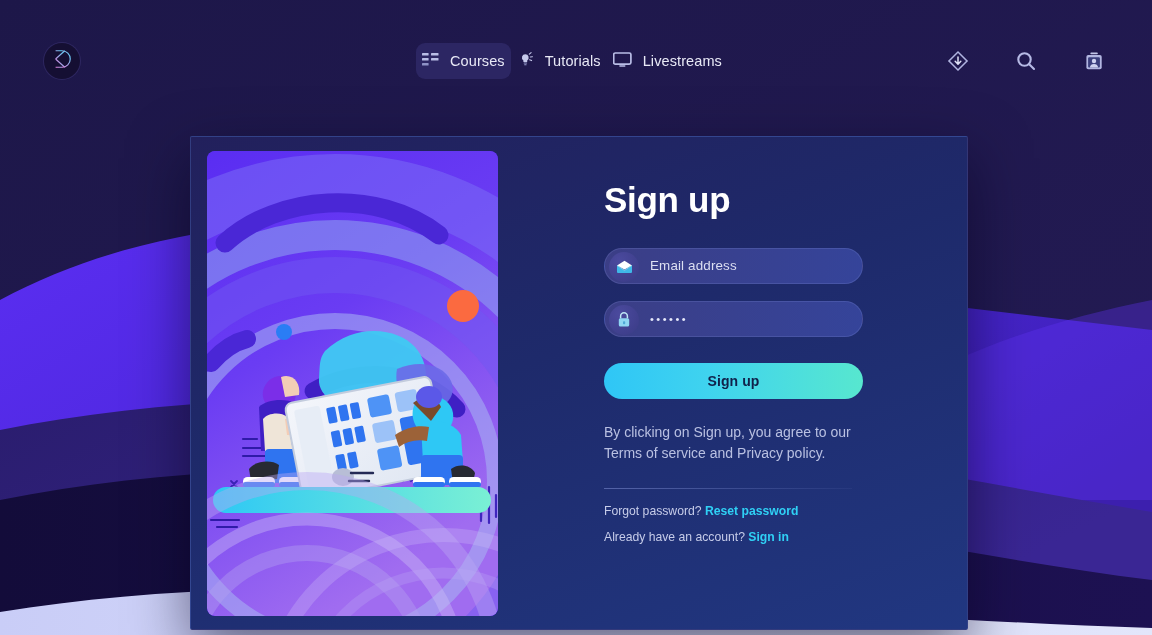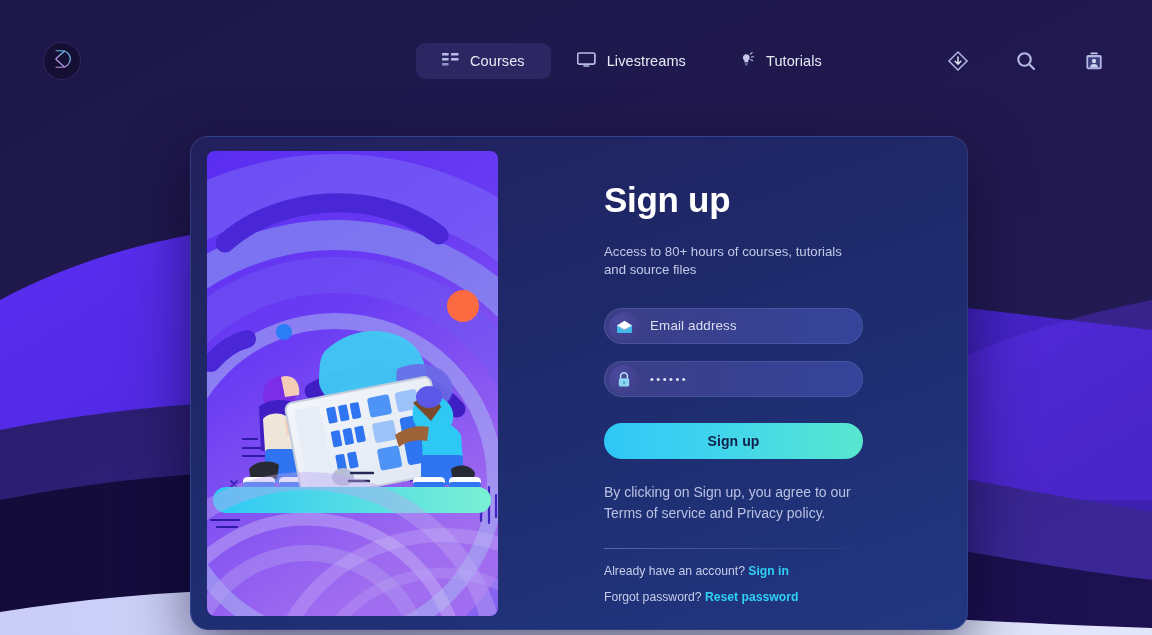--- a/index.html
+++ b/index.html
@@ -26,40 +26,40 @@
     background:#150f33;
     display:flex; align-items:center; justify-content:center;
     box-shadow:0 0 0 1px rgba(120,110,200,.18);
   }
   .nav-center {
     position:absolute; left:416px; top:43px;
     display:flex; align-items:center; gap:0px;
   }
   .nav-item {
     display:flex; align-items:center; gap:11px;
-    height:36px; padding:0 26px; border-radius:9px;
+    height:36px; padding:0 6px; border-radius:9px;
     color:#e8e9f6; font-size:14.5px; letter-spacing:.1px;
     cursor:pointer; white-space:nowrap;
   }
   .nav-item.active { background:#2c2663; }
   .nav-item .nlabel { line-height:1; }
   .nav-right {
     position:absolute; right:40px; top:43px;
     display:flex; align-items:center; gap:32px;
   }
   .nav-icon-btn {
     width:36px; height:36px; display:flex; align-items:center; justify-content:center;
     cursor:pointer;
   }
 
   
   .card {
     position:absolute; left:190px; top:136px;
     width:778px; height:494px;
-    border-radius:18px;
+    border-radius:2px;
     background:linear-gradient(160deg,#22205c 0%,#1e2a6b 45%,#213781 100%);
     border:1px solid rgba(120,130,210,.22);
     box-shadow:0 22px 60px rgba(5,3,30,.55);
     overflow:hidden;
     display:flex;
     z-index:20;
   }
   .card-illu {
     position:absolute; left:16px; top:14px;
     width:291px; height:465px; border-radius:8px; overflow:hidden;
@@ -196,38 +196,38 @@
             <rect x="0" y="6" width="6.6" height="2.6" rx="0.6" fill="#b9bde6"></rect>
             <rect x="9" y="6" width="7.5" height="2.6" rx="0.6" fill="#b9bde6"></rect>
             <rect x="0" y="11" width="6.6" height="2.6" rx="0.6" fill="#8e92c6"></rect>
           </svg>
         </span>
         <span class="nlabel">Courses</span>
       </div>
 
       <div class="nav-item">
         <span>
-          <svg width="19" height="16" viewBox="0 0 19 16">
-            <rect x="0.7" y="1" width="17.2" height="11.2" rx="1.6" fill="none" stroke="#b9bde6" stroke-width="1.7"></rect>
-            <rect x="6.2" y="13.3" width="6.3" height="1.5" rx="0.7" fill="#b9bde6"></rect>
-          </svg>
-        </span>
-        <span class="nlabel">Livestreams</span>
-      </div>
-
-      <div class="nav-item">
-        <span>
           <svg width="17" height="17" viewBox="0 0 17 17">
             <path d="M8.3 3.2 a3.4 3.4 0 0 1 1.9 6.2 v1.5 h-3.8 v-1.5 a3.4 3.4 0 0 1 1.9 -6.2 z" fill="#c6c9ec"></path>
             <rect x="6.6" y="11.4" width="3.5" height="1.2" rx="0.5" fill="#9b9fd0"></rect>
             <rect x="7.1" y="13.2" width="2.5" height="1.1" rx="0.5" fill="#9b9fd0"></rect>
             <path d="M12.3 3.1 l1.8 -1.5 M13.3 6 l2.1 -.3 M12.6 8.7 l2 .9" stroke="#c6c9ec" stroke-width="1.1" fill="none" stroke-linecap="round"></path>
           </svg>
         </span>
         <span class="nlabel">Tutorials</span>
+      </div>
+
+      <div class="nav-item">
+        <span>
+          <svg width="19" height="16" viewBox="0 0 19 16">
+            <rect x="0.7" y="1" width="17.2" height="11.2" rx="1.6" fill="none" stroke="#b9bde6" stroke-width="1.7"></rect>
+            <rect x="6.2" y="13.3" width="6.3" height="1.5" rx="0.7" fill="#b9bde6"></rect>
+          </svg>
+        </span>
+        <span class="nlabel">Livestreams</span>
       </div>
 
     </div>
 
     <div class="nav-right">
       <div class="nav-icon-btn">
         <svg width="24" height="24" viewBox="0 0 24 24">
           <rect x="5.6" y="5.6" width="12.8" height="12.8" transform="rotate(45 12 12)" fill="none" stroke="#b0b4e0" stroke-width="1.5"></rect>
           <path d="M12 8 L12 15 M9.2 12.3 L12 15.2 L14.8 12.3" fill="none" stroke="#dfe2f6" stroke-width="1.5" stroke-linecap="round" stroke-linejoin="round"></path>
         </svg>
@@ -381,21 +381,20 @@
           <g fill="none" opacity="0.3">
             <circle cx="236" cy="560" r="176" stroke="#cdbcf7" stroke-width="14"></circle>
             <circle cx="236" cy="560" r="138" stroke="#bca8f3" stroke-width="11"></circle>
           </g>
         </g>
       </svg>
     </div>
 
     <div class="card-form">
       <h1 class="title">Sign up</h1>
-      <p class="subtitle">Access to 80+ hours of courses, tutorials and source files</p>
 
       <div class="fields">
 
         <div class="field">
           <span class="field-icon">
             <svg width="17" height="14" viewBox="0 0 17 14">
               <path d="M1 5.4 L8.5 10.4 L16 5.4 L16 12 a1 1 0 0 1 -1 1 L2 13 a1 1 0 0 1 -1 -1 Z" fill="#3fb8e8"></path>
               <path d="M1 5.4 L8.5 0.8 L16 5.4 L8.5 9.6 Z" fill="#ffffff"></path>
               <path d="M1 5.4 L8.5 10.4 L16 5.4" fill="none" stroke="#8fd8f2" stroke-width="0.9"></path>
             </svg>
@@ -415,23 +414,23 @@
         </div>
       </div>
 
       <button class="signup-btn">Sign up</button>
 
       <p class="terms">By clicking on Sign up, you agree to our Terms of service and Privacy policy.</p>
 
       <div class="divider"></div>
 
       <div class="foot-line">
+        <span>Forgot password?</span>
+        <span class="flink">Reset password</span>
+      </div>
+
+      <div class="foot-line">
         <span>Already have an account?</span>
         <span class="flink">Sign in</span>
-      </div>
-
-      <div class="foot-line">
-        <span>Forgot password?</span>
-        <span class="flink">Reset password</span>
       </div>
     </div>
   </div>
 </div>
 
 </body></html>

